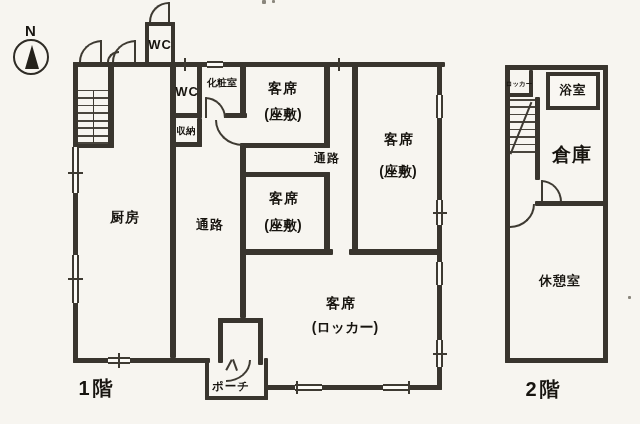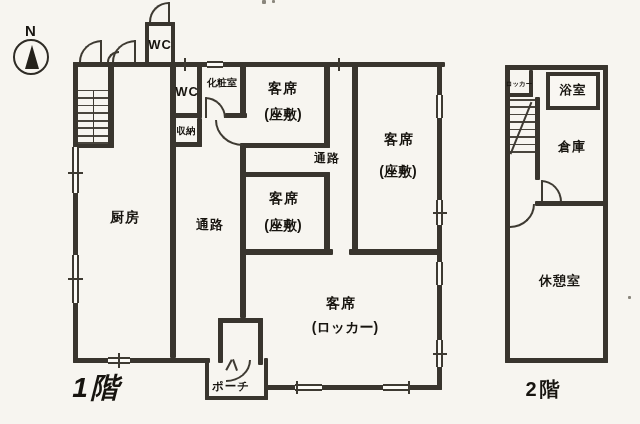--- a/index.html
+++ b/index.html
@@ -129,39 +129,39 @@
   <div class="win-v" style="left:436px;top:200px;width:7px;height:25px;"></div>
   <div class="leaf" style="left:433px;top:212px;width:14px;height:1.5px;"></div>
   <div class="win-v" style="left:436px;top:262px;width:7px;height:23px;"></div>
   <div class="win-v" style="left:436px;top:340px;width:7px;height:27px;"></div>
   <div class="leaf" style="left:433px;top:353px;width:14px;height:1.5px;"></div>
   <div class="win-h" style="left:295px;top:384px;width:27px;height:7px;"></div>
   <div class="leaf" style="left:296px;top:381px;width:1.5px;height:13px;"></div>
   <div class="win-h" style="left:383px;top:384px;width:27px;height:7px;"></div>
   <div class="leaf" style="left:408px;top:381px;width:1.5px;height:13px;"></div>
 
-  <div class="lbl" style="left:97px;top:388px;font-size:28px;letter-spacing:3px;font-style:italic;">1階</div>
+  <div class="lbl" style="left:97px;top:388px;font-size:20px;letter-spacing:3px;">1階</div>
 
   <div class="w" style="left:505px;top:65px;width:103px;height:5px;"></div>
   <div class="w" style="left:505px;top:65px;width:5px;height:298px;"></div>
   <div class="w" style="left:603px;top:65px;width:5px;height:298px;"></div>
   <div class="w" style="left:505px;top:358px;width:103px;height:5px;"></div>
 
   <div class="w" style="left:529px;top:70px;width:4px;height:27px;"></div>
   <div class="w" style="left:505px;top:93px;width:28px;height:4px;"></div>
   <div class="lbl" style="left:519px;top:84px;font-size:6.5px;letter-spacing:0;">ロッカー</div>
 
   <div class="w" style="left:535px;top:97px;width:5px;height:83px;"></div>
   <div class="hatch" style="left:510px;top:99px;width:25px;height:56px;"></div>
   <div class="leaf" style="left:520px;top:100px;width:1.5px;height:56px;transform:rotate(22deg);"></div>
 
   <div style="position:absolute;left:546px;top:72px;width:54px;height:38px;border:4px solid #39352e;box-sizing:border-box;background:#f9f7f2;"></div>
   <div class="lbl" style="left:573px;top:90px;font-size:12.5px;">浴室</div>
 
-  <div class="lbl" style="left:572px;top:146px;font-size:13px;">倉庫</div>
+  <div class="lbl" style="left:572px;top:154px;font-size:19px;">倉庫</div>
   <div class="arc tr" style="left:541px;top:180px;width:21px;height:22px;border-left-width:2px;"></div>
 
   <div class="w" style="left:535px;top:201px;width:73px;height:5px;"></div>
   <div class="arc br" style="left:510px;top:204px;width:25px;height:24px;"></div>
 
   <div class="lbl" style="left:560px;top:280px;font-size:13px;">休憩室</div>
 
   <div class="lbl" style="left:544px;top:389px;font-size:20px;letter-spacing:3px;">2階</div>
 
 </div>

